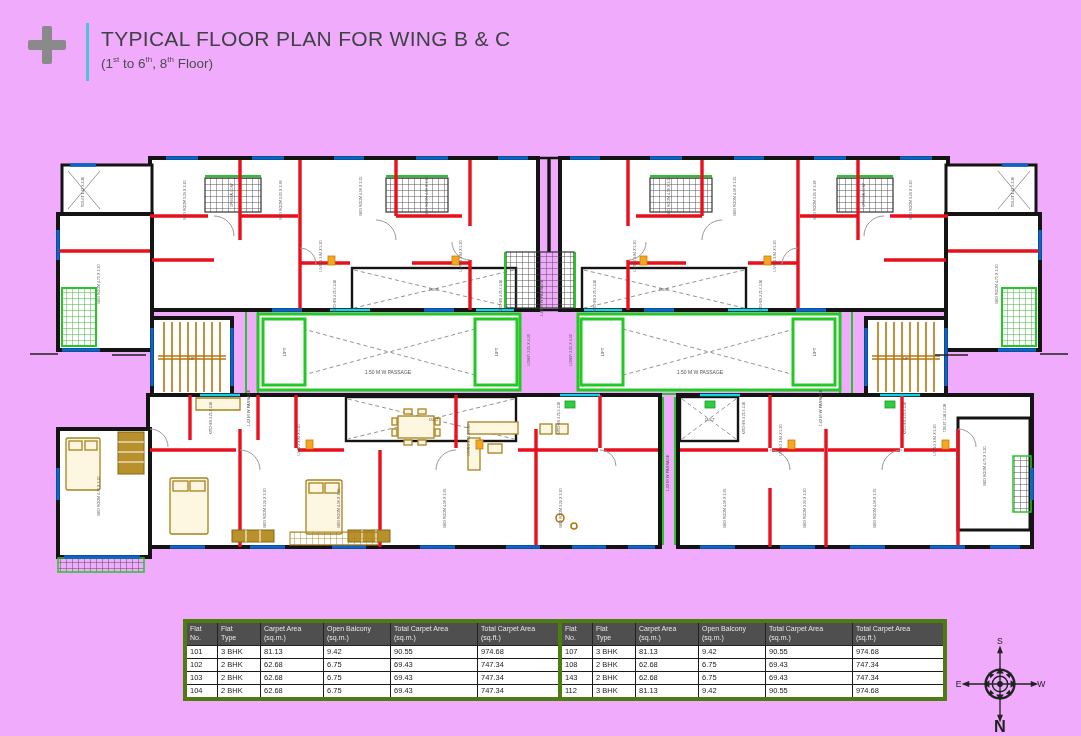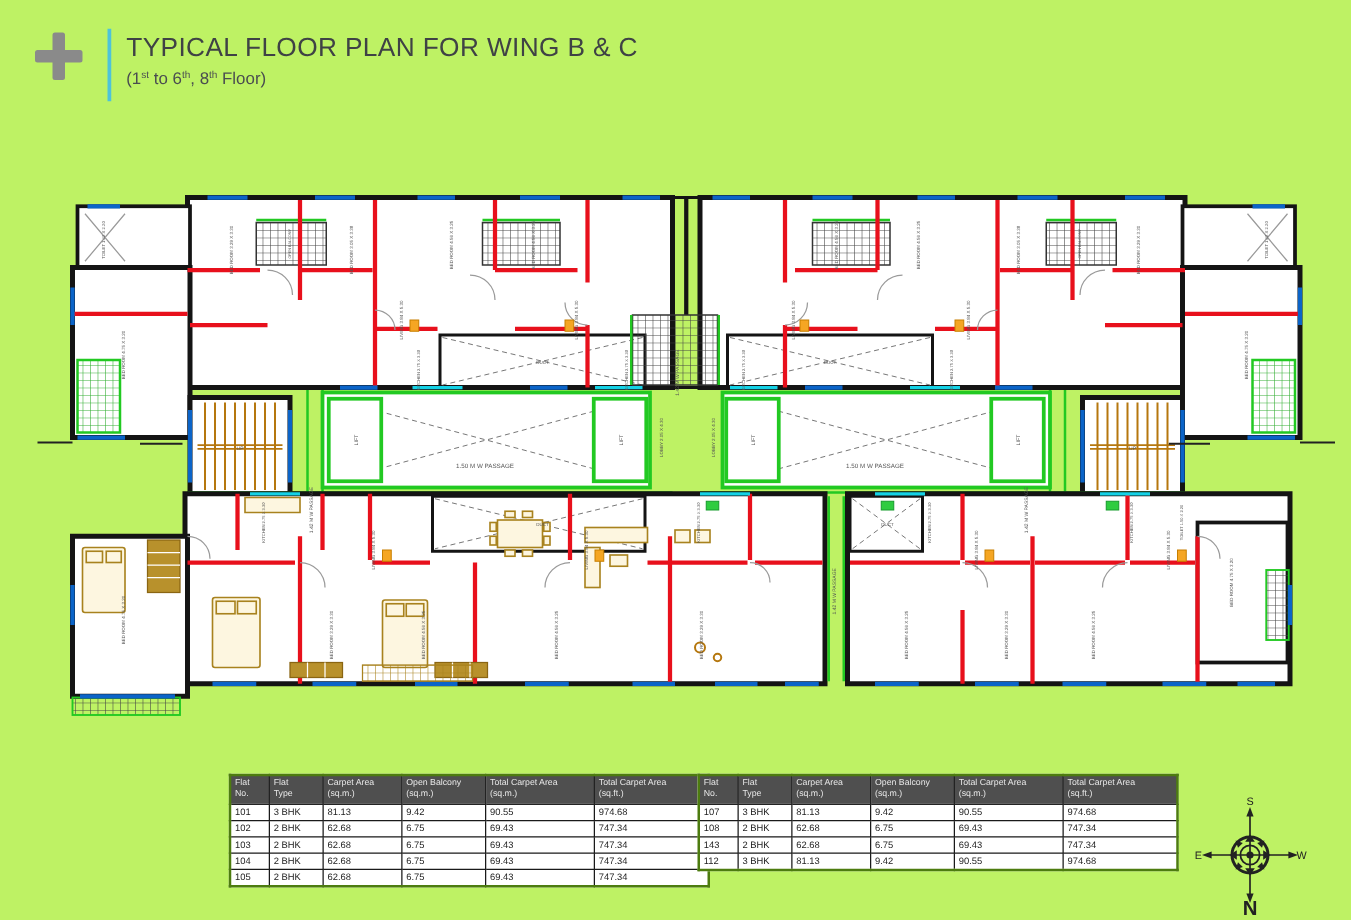--- a/index.html
+++ b/index.html
@@ -1,16 +1,16 @@
 <!DOCTYPE html>
 <html><head>
 <meta charset="utf-8">
 <style>
   html,body{margin:0;padding:0;background:#e9e9e9;}
-  #page{position:relative;width:1081px;height:736px;background:#bef264;overflow:hidden;
+  #page{position:relative;width:1081px;height:736px;background:#f0abfc;overflow:hidden;
         font-family:"Liberation Sans","DejaVu Sans",sans-serif;}
   
   #hdr{position:absolute;left:0;top:0;width:1081px;height:95px;}
   #plus{position:absolute;left:28px;top:26px;width:38px;height:38px;}
   #plus .pv{position:absolute;left:14px;top:0;width:10px;height:38px;background:#8a8a8a;border-radius:2px;}
   #plus .ph{position:absolute;left:0;top:14px;width:38px;height:10px;background:#8a8a8a;border-radius:2px;}
   #bar{position:absolute;left:86px;top:23px;width:3px;height:58px;background:#4ec3d9;}
   #ttl{position:absolute;left:101px;top:27px;font-size:21px;color:#3f4245;letter-spacing:.3px;}
   #sub{position:absolute;left:101px;top:55px;font-size:13.5px;color:#4a4d50;}
   #sub sup{font-size:8px;text-align:center;}
@@ -30,21 +30,21 @@
   .furn{fill:#fdf6e0;stroke:#a8821e;stroke-width:1.3;}
   .furnS{fill:#b8912c;stroke:#8a6512;stroke-width:1;}
   .duct{fill:#f5a623;stroke:#c77f00;stroke-width:.8;}
   .lbl{fill:#555;font-family:"Liberation Sans",sans-serif;text-anchor:middle;}
   .tick{stroke:#222;stroke-width:1.6;}
   
   .ftbl{position:absolute;top:619px;border-collapse:collapse;background:#fff;}
   .ftbl th{background:#4f4f4f;color:#e8e8e8;font-weight:normal;font-size:7px;text-align:left;
            padding:2px 3px;border:1px solid #222;line-height:1.25;}
   .ftbl td{font-size:7.5px;color:#1c1c1c;padding:1px 3px;border:1px solid #1a1a1a;height:10px;}
-  .ftbl{border:2px solid #4d7c0f;}
+  .ftbl{border:4px solid #4d7c0f;}
   .ftbl th:nth-child(1),.ftbl td:nth-child(1){width:24px;}
   .ftbl th:nth-child(2),.ftbl td:nth-child(2){width:36px;}
   .ftbl th:nth-child(3),.ftbl td:nth-child(3){width:56px;}
   .ftbl th:nth-child(4),.ftbl td:nth-child(4){width:60px;}
   .ftbl th:nth-child(5),.ftbl td:nth-child(5){width:80px;}
   .ftbl th:nth-child(6),.ftbl td:nth-child(6){width:84px;}
   #tblL{left:183px;} #tblR{left:558px;}
   
   #compass{position:absolute;left:950px;top:636px;width:100px;height:96px;}
   .cmp-l{fill:#222;font-family:"Liberation Sans",sans-serif;text-anchor:middle;}
@@ -320,28 +320,20 @@
           <td>747.34</td>
         </tr>
         <tr>
           <td>104</td>
           <td>2 BHK</td>
           <td>62.68</td>
           <td>6.75</td>
           <td>69.43</td>
           <td>747.34</td>
         </tr>
-        <tr>
-          <td>105</td>
-          <td>2 BHK</td>
-          <td>62.68</td>
-          <td>6.75</td>
-          <td>69.43</td>
-          <td>747.34</td>
-        </tr>
       </tbody>
   </table>
   <table id="tblR" class="ftbl">
     <thead>
         <tr>
           <th>
             <div>Flat</div>
             <div>No.</div>
           </th>
           <th>

